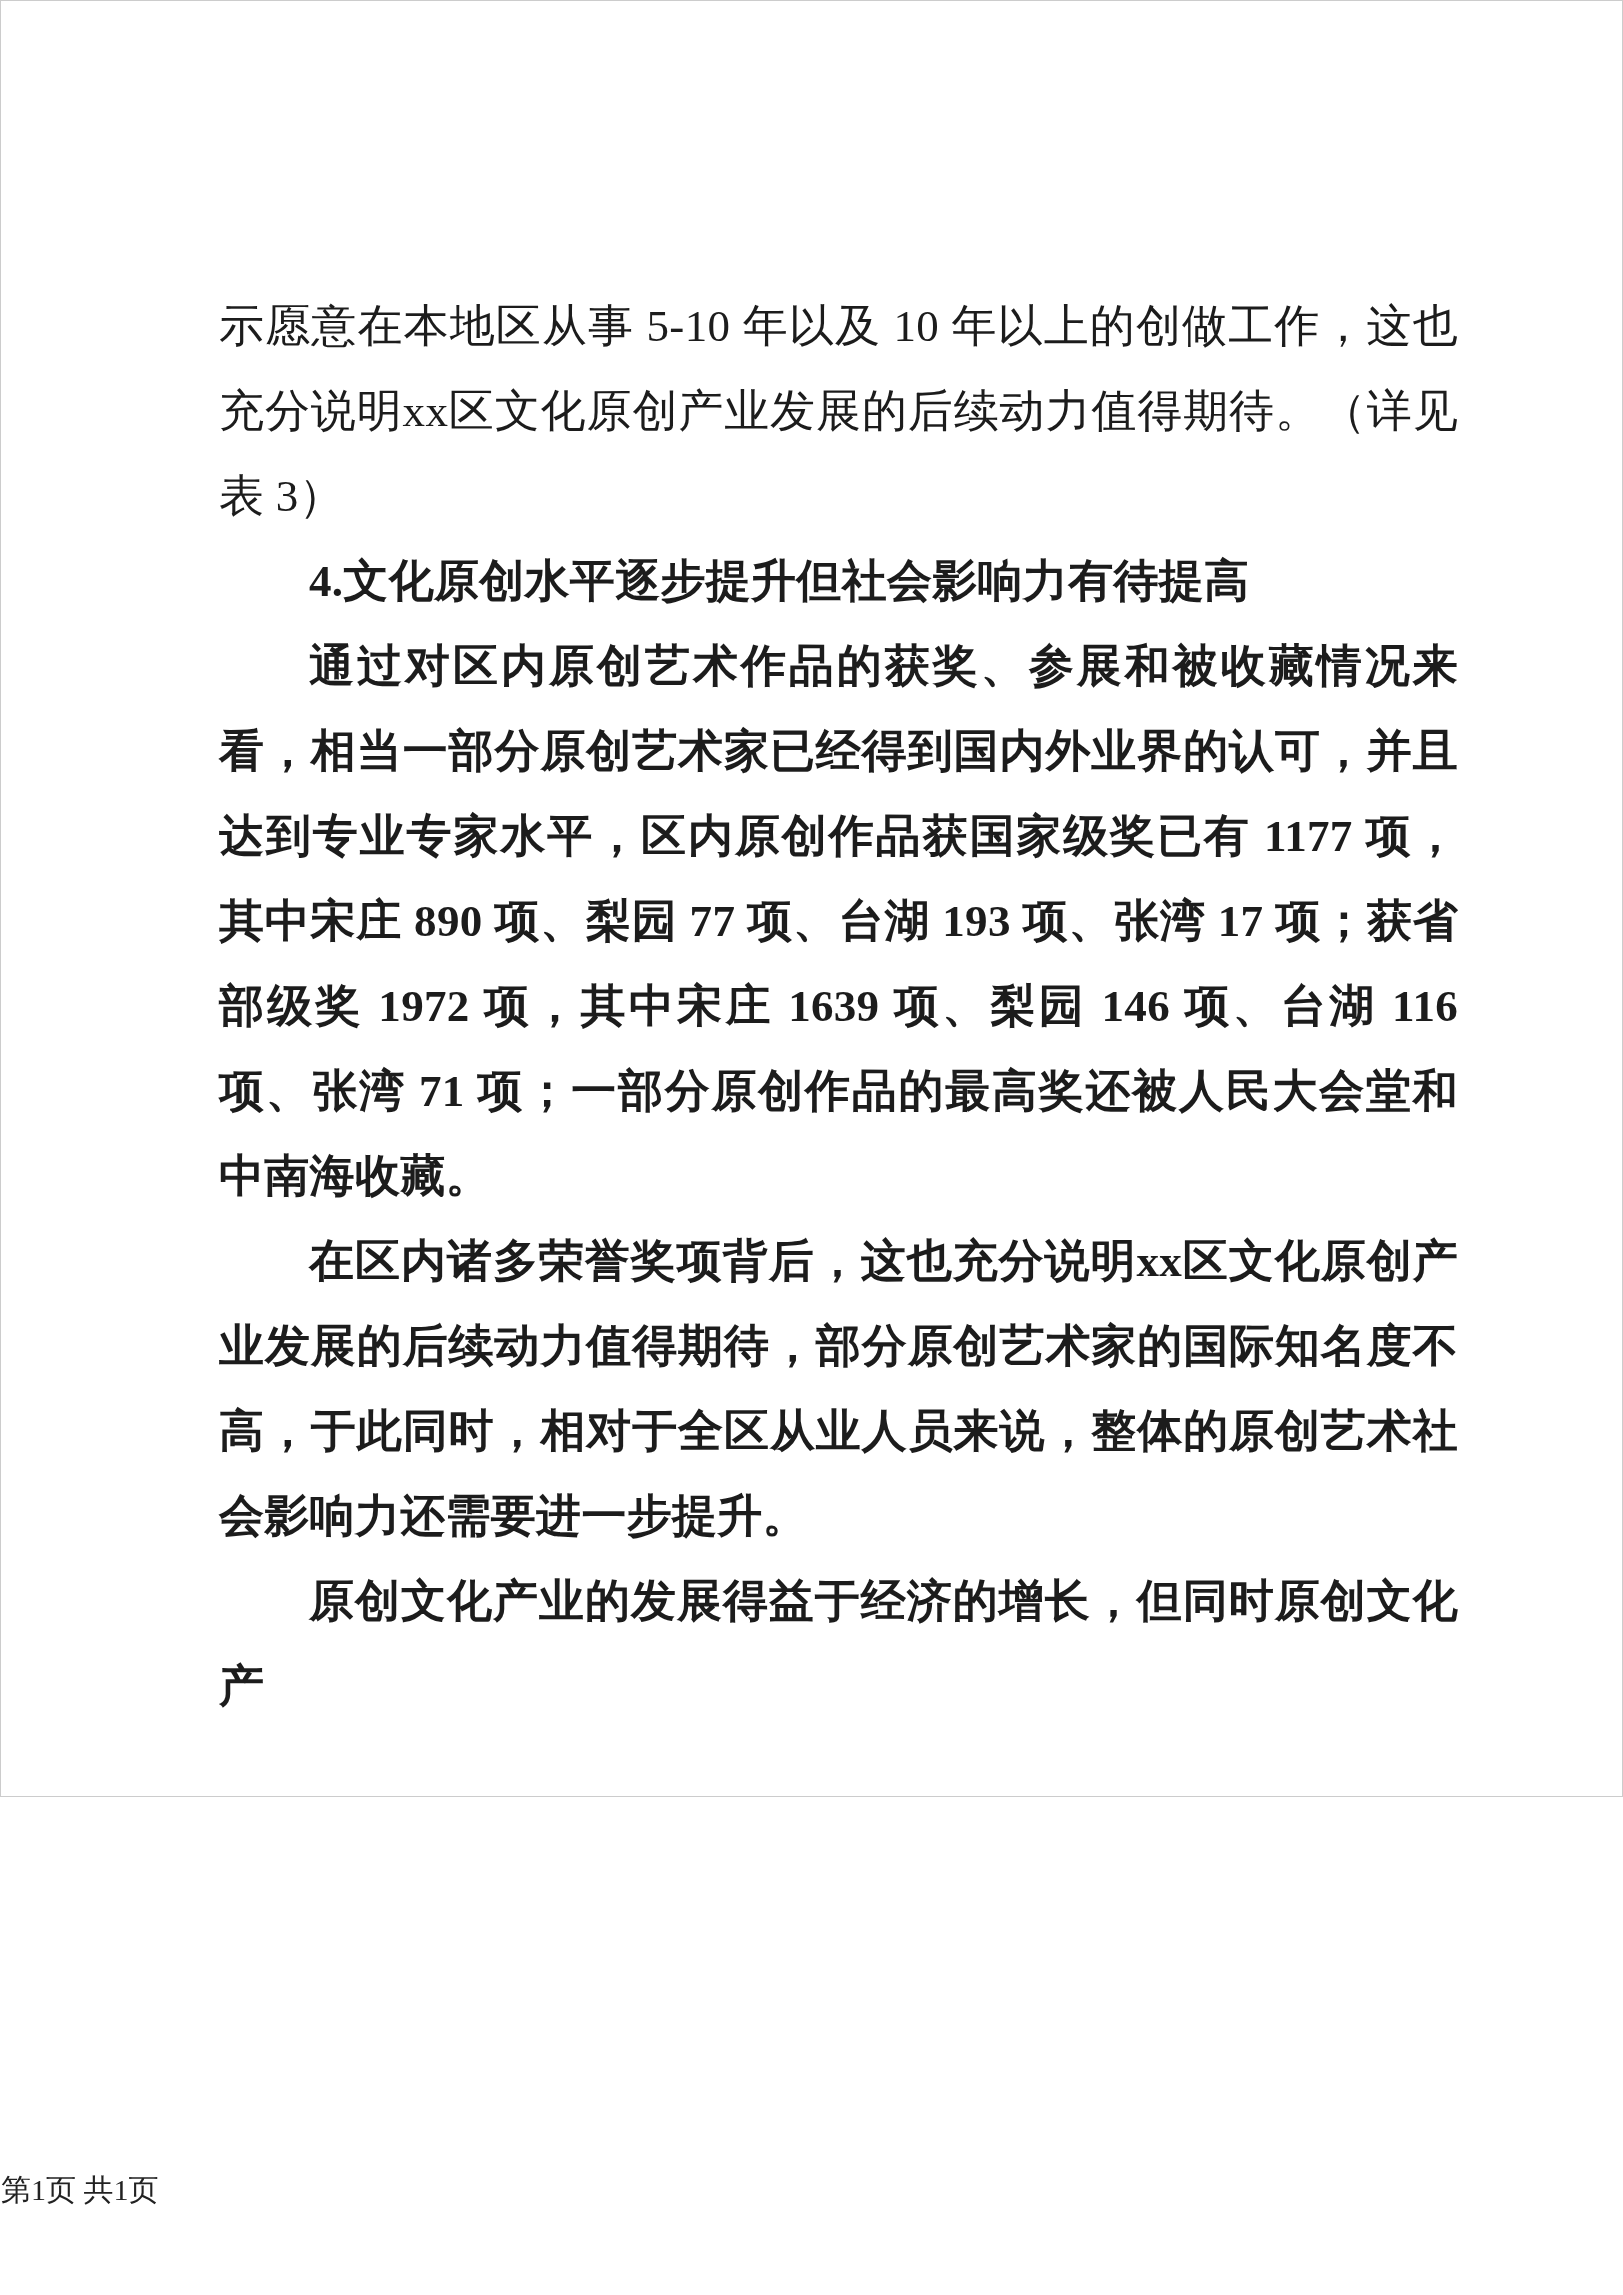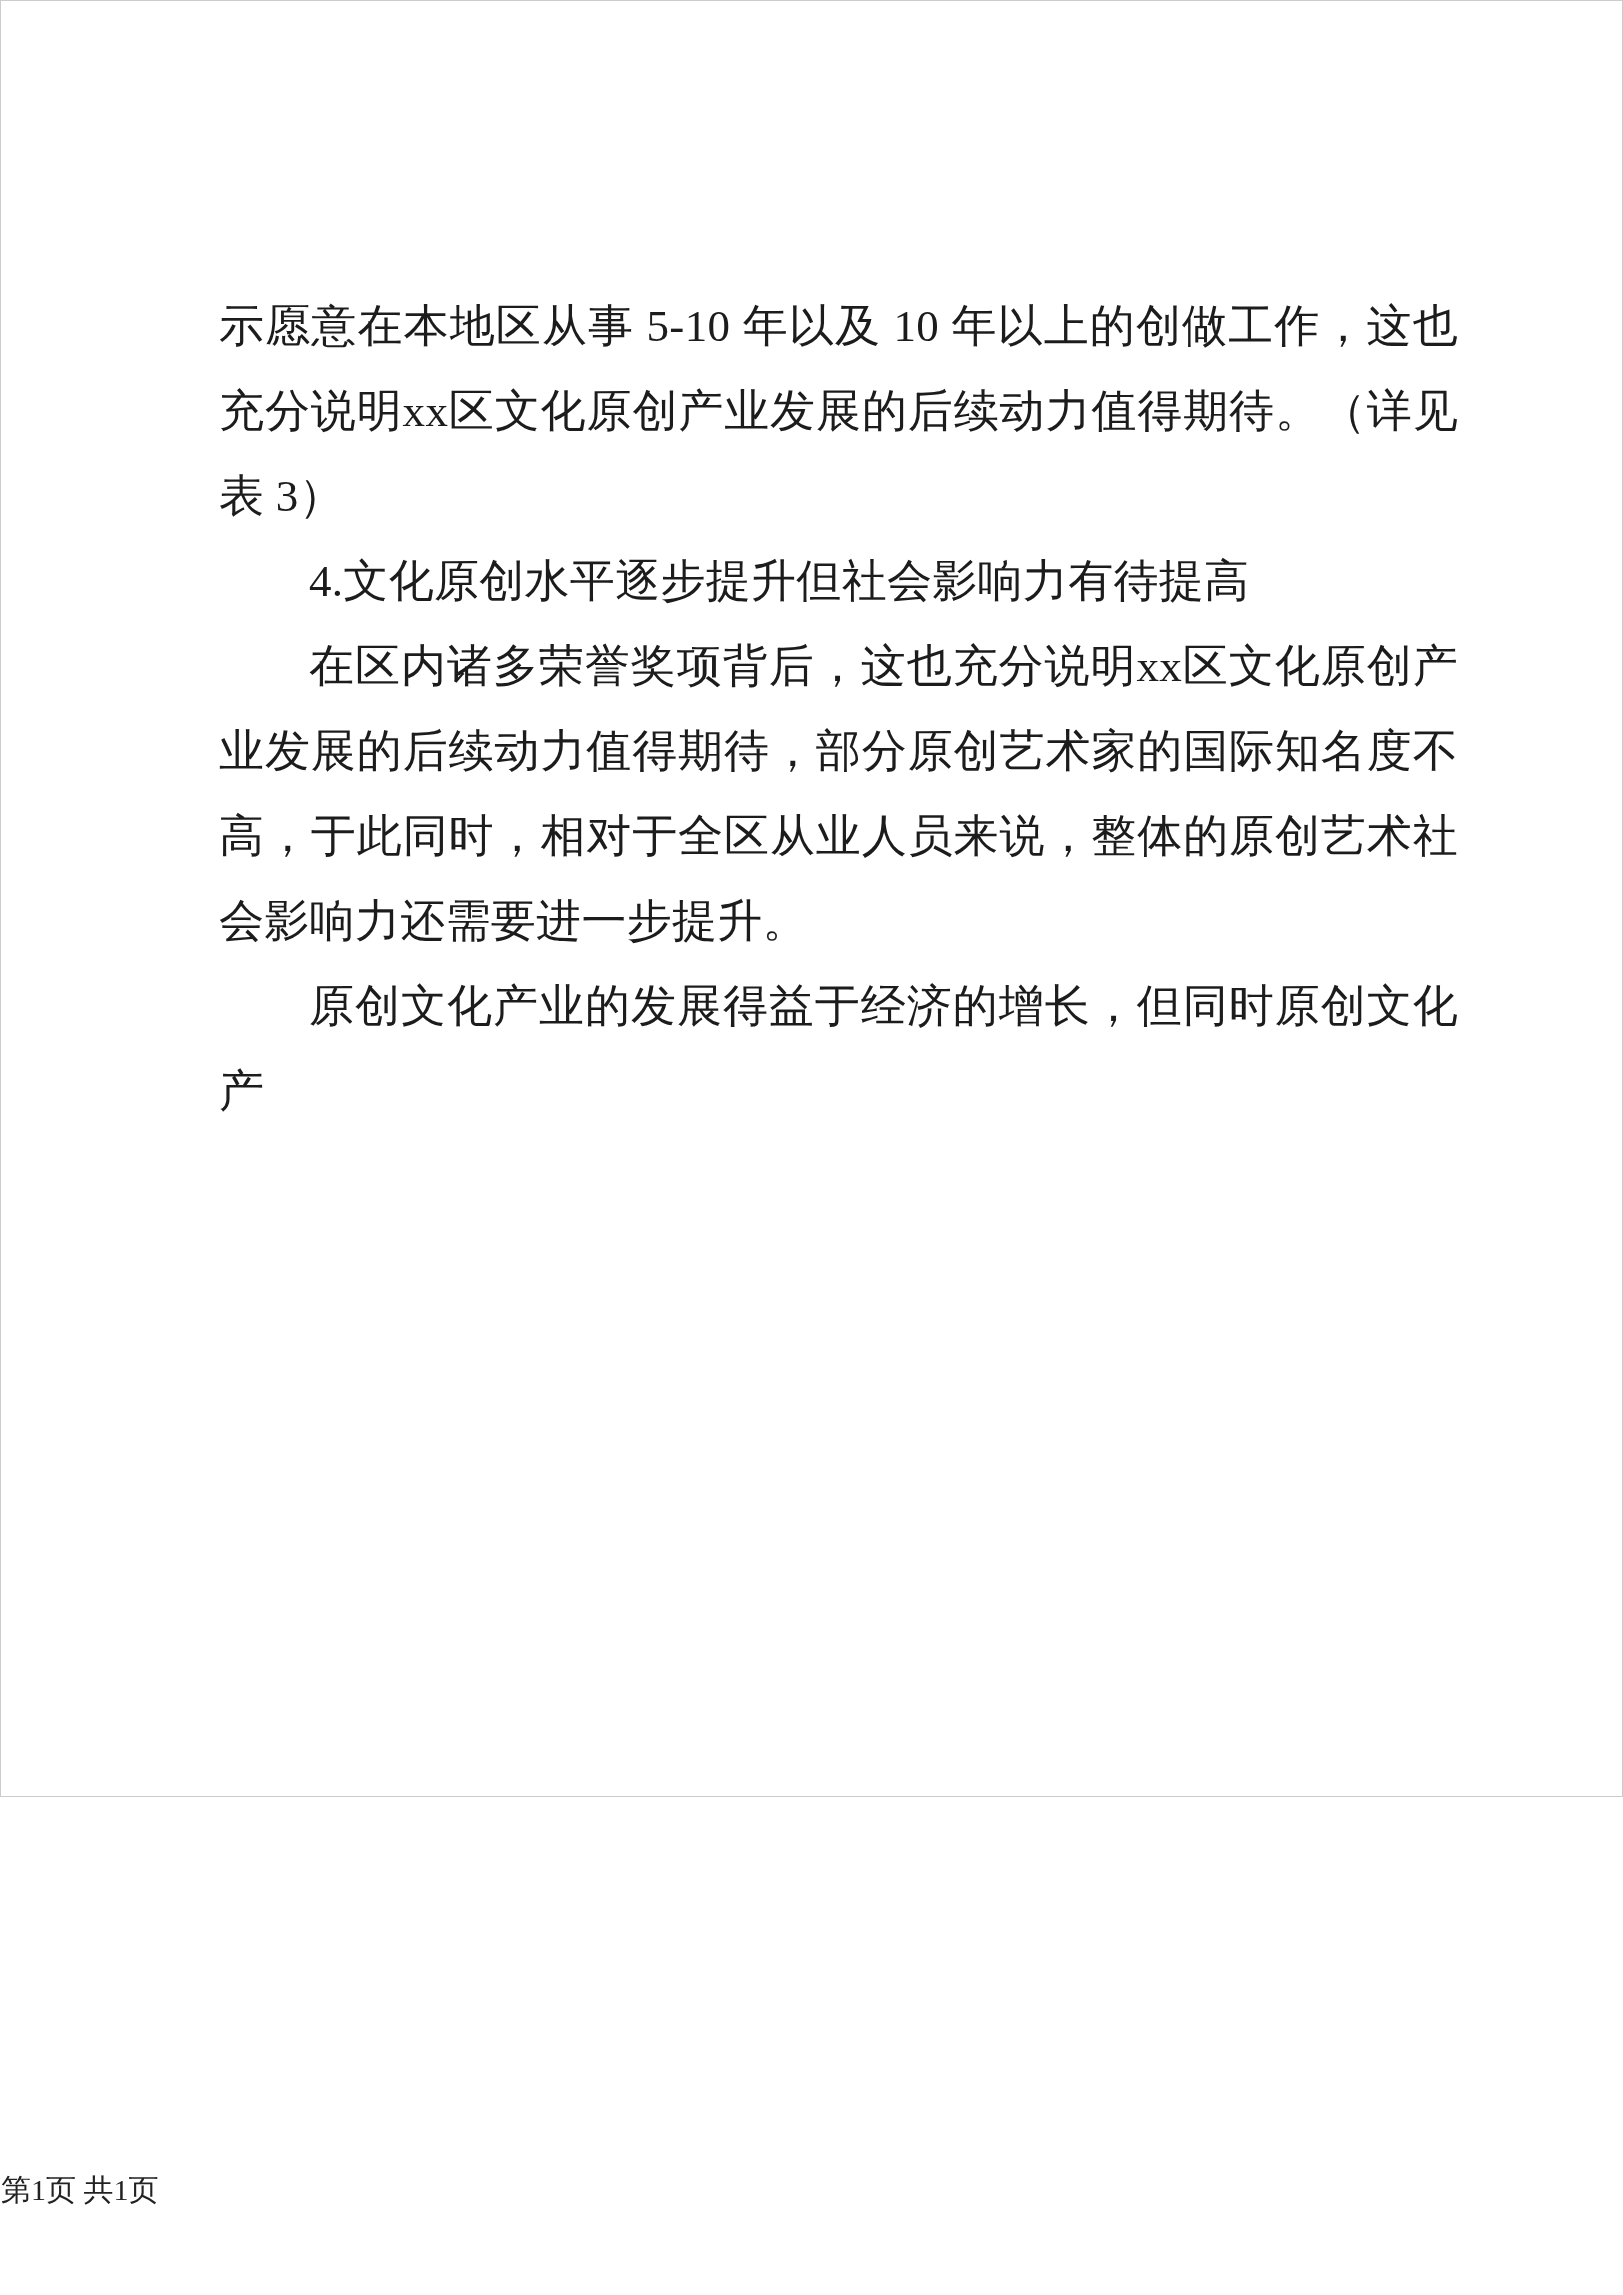--- a/index.html
+++ b/index.html
@@ -32,38 +32,40 @@
     text-align: justify;
     text-justify: inter-ideograph;
     letter-spacing: 0.3px;
   }
   .para {
     margin: 0;
     padding: 0;
   }
   .para.indent {
     text-indent: 2em;
+    font-weight: bold;
   }
   .footer {
     position: absolute;
     left: 0;
     right: 0;
     top: 2166px;
     font-size: 30px;
     line-height: 45px;
     color: #222222;
   }
 </style>
 </head>
 <body>
 
 <div class="page">
   <div class="content">
       <p class="para">示愿意在本地区从事 5-10 年以及 10 年以上的创做工作，这也充分说明xx区文化原创产业发展的后续动力值得期待。（详见表 3）</p>
       <p class="para indent">4.文化原创水平逐步提升但社会影响力有待提高</p>
+      <p class="para indent">通过对区内原创艺术作品的获奖、参展和被收藏情况来看，相当一部分原创艺术家已经得到国内外业界的认可，并且达到专业专家水平，区内原创作品获国家级奖已有 1177 项，其中宋庄 890 项、梨园 77 项、台湖 193 项、张湾 17 项；获省部级奖 1972 项，其中宋庄 1639 项、梨园 146 项、台湖 116 项、张湾 71 项；一部分原创作品的最高奖还被人民大会堂和中南海收藏。</p>
       <p class="para indent">在区内诸多荣誉奖项背后，这也充分说明xx区文化原创产业发展的后续动力值得期待，部分原创艺术家的国际知名度不高，于此同时，相对于全区从业人员来说，整体的原创艺术社会影响力还需要进一步提升。</p>
       <p class="para indent">原创文化产业的发展得益于经济的增长，但同时原创文化产</p>
     </div>
 
   <div class="footer">
     <span>第1页 共1页</span>
   </div>
 </div>
 
 

